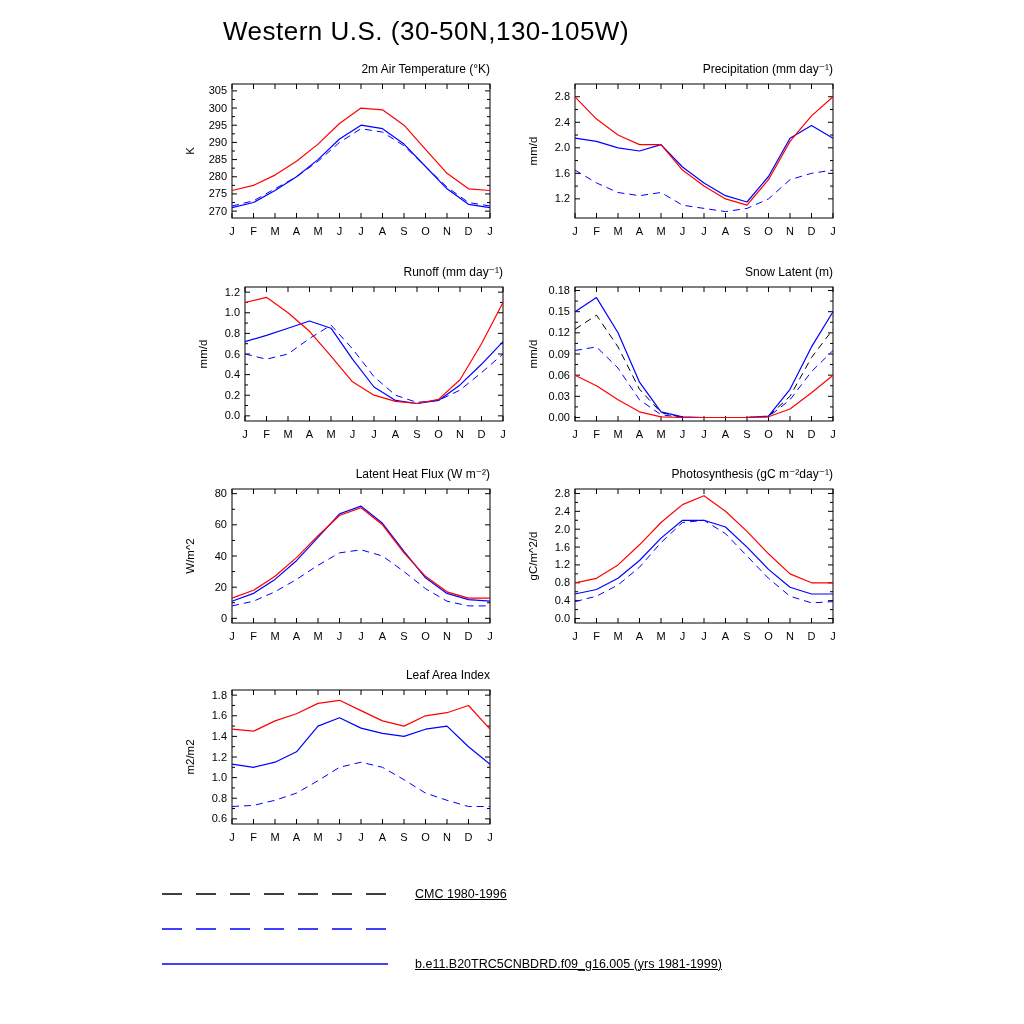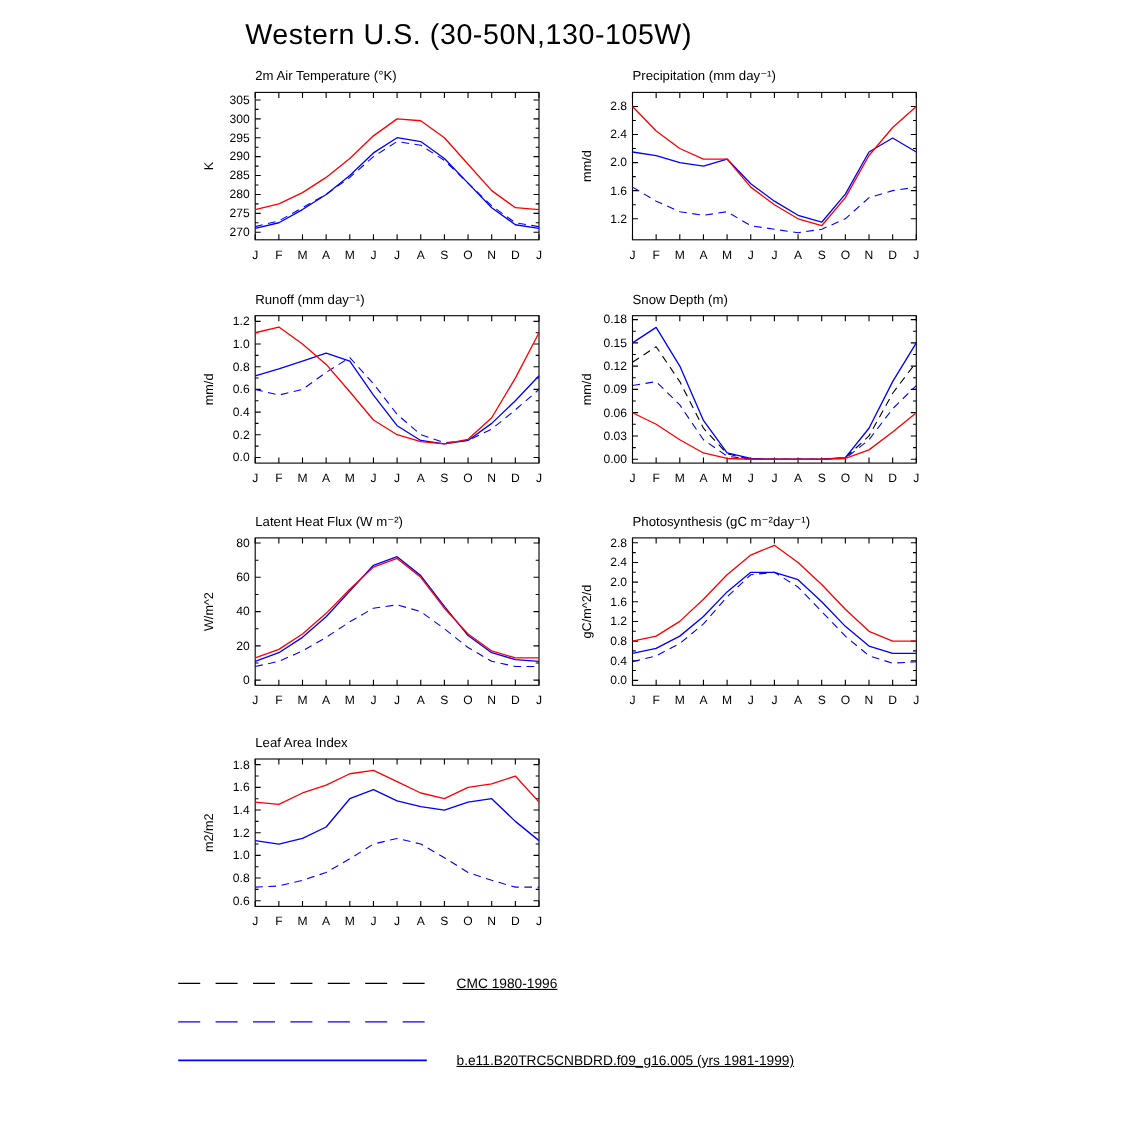--- a/index.html
+++ b/index.html
@@ -2,21 +2,21 @@
 <html><head>
 <meta charset="utf-8">
 <style>
   html,body{margin:0;padding:0;background:#ffffff;}
   body{width:1024px;height:1024px;position:relative;
        font-family:"Liberation Sans","DejaVu Sans",sans-serif;color:#000;}
   .page{position:relative;width:1024px;height:1024px;overflow:hidden;}
   .main-title{position:absolute;top:16px;left:0;width:852px;text-align:center;
               font-size:26px;letter-spacing:0.5px;}
   .chart{position:absolute;width:316px;}
-  .chart-title{margin-left:50px;width:258px;text-align:left;font-size:12px;height:16px;
+  .chart-title{margin-left:50px;width:258px;text-align:right;font-size:12px;height:16px;
                white-space:nowrap;}
   .plot-svg{display:block;}
   svg text{fill:#000;font-family:"Liberation Sans","DejaVu Sans",sans-serif;}
   .legend{position:absolute;left:160px;top:876px;width:840px;text-decoration:underline;}
   .legend-row{height:35px;display:flex;align-items:center;}
   .legend-line{flex:0 0 230px;margin-right:25px;}
   .legend-label{font-size:12.5px;white-space:nowrap;}
 </style>
 </head>
 <body>
@@ -179,21 +179,21 @@
         <line x1="308" y1="140" x2="308" y2="135" stroke="#000"></line>
         <line x1="308" y1="6" x2="308" y2="11" stroke="#000"></line>
         <text x="308" y="157" text-anchor="middle" font-size="11">J</text>
         <text text-anchor="middle" font-size="11.5" transform="translate(12,73) rotate(-90)">mm/d</text>
         <polyline points="50.0,92.1 71.5,104.9 93.0,114.5 114.5,117.7 136.0,114.5 157.5,127.2 179.0,130.4 200.5,133.6 222.0,130.4 243.5,120.9 265.0,101.7 286.5,95.3 308.0,92.1" fill="none" stroke="#0000ff" stroke-width="1" stroke-linejoin="round" stroke-dasharray="7,5"></polyline>
         <polyline points="50.0,60.2 71.5,63.4 93.0,69.8 114.5,73.0 136.0,66.6 157.5,89.0 179.0,104.9 200.5,117.7 222.0,124.0 243.5,98.5 265.0,60.2 286.5,47.5 308.0,60.2" fill="none" stroke="#0000ff" stroke-width="1.2" stroke-linejoin="round"></polyline>
         <polyline points="50.0,18.8 71.5,41.1 93.0,57.0 114.5,66.6 136.0,66.6 157.5,92.1 179.0,108.1 200.5,120.9 222.0,127.2 243.5,101.7 265.0,63.4 286.5,37.9 308.0,18.8" fill="none" stroke="#ff0000" stroke-width="1.2" stroke-linejoin="round"></polyline>
       </svg>
   </div>
 
-  <div class="chart" style="left:182px;top:265px">
+  <div class="chart" style="left:195px;top:265px">
     <div class="chart-title">Runoff (mm day⁻¹)</div>
     <svg class="plot-svg" width="316" height="168" viewBox="0 0 316 168">
         <rect x="50" y="6" width="258" height="134" fill="none" stroke="#000" stroke-width="1"></rect>
         <line x1="50" y1="134.84615384615384" x2="55" y2="134.84615384615384" stroke="#000"></line>
         <line x1="308" y1="134.84615384615384" x2="303" y2="134.84615384615384" stroke="#000"></line>
         <text x="45" y="138.34615384615384" text-anchor="end" font-size="11">0.0</text>
         <line x1="50" y1="114.23076923076923" x2="55" y2="114.23076923076923" stroke="#000"></line>
         <line x1="308" y1="114.23076923076923" x2="303" y2="114.23076923076923" stroke="#000"></line>
         <text x="45" y="117.73076923076923" text-anchor="end" font-size="11">0.2</text>
         <line x1="50" y1="93.61538461538461" x2="55" y2="93.61538461538461" stroke="#000"></line>
@@ -263,21 +263,21 @@
         <line x1="308" y1="6" x2="308" y2="11" stroke="#000"></line>
         <text x="308" y="157" text-anchor="middle" font-size="11">J</text>
         <text text-anchor="middle" font-size="11.5" transform="translate(12,73) rotate(-90)">mm/d</text>
         <polyline points="50.0,73.0 71.5,78.2 93.0,73.0 114.5,57.5 136.0,44.1 157.5,67.8 179.0,95.7 200.5,114.2 222.0,121.4 243.5,119.4 265.0,109.1 286.5,91.6 308.0,73.0" fill="none" stroke="#0000ff" stroke-width="1" stroke-linejoin="round" stroke-dasharray="7,5"></polyline>
         <polyline points="50.0,60.6 71.5,54.4 93.0,47.2 114.5,40.0 136.0,47.2 157.5,78.2 179.0,106.0 200.5,119.4 222.0,122.5 243.5,119.4 265.0,103.9 286.5,83.3 308.0,60.6" fill="none" stroke="#0000ff" stroke-width="1.2" stroke-linejoin="round"></polyline>
         <polyline points="50.0,21.5 71.5,16.3 93.0,31.8 114.5,50.3 136.0,75.1 157.5,100.8 179.0,114.2 200.5,120.4 222.0,122.5 243.5,118.4 265.0,98.8 286.5,62.7 308.0,21.5" fill="none" stroke="#ff0000" stroke-width="1.2" stroke-linejoin="round"></polyline>
       </svg>
   </div>
 
   <div class="chart" style="left:525px;top:265px">
-    <div class="chart-title">Snow Depth (m)</div>
+    <div class="chart-title">Snow Latent (m)</div>
     <svg class="plot-svg" width="316" height="168" viewBox="0 0 316 168">
         <rect x="50" y="6" width="258" height="134" fill="none" stroke="#000" stroke-width="1"></rect>
         <line x1="50" y1="136.47368421052633" x2="55" y2="136.47368421052633" stroke="#000"></line>
         <line x1="308" y1="136.47368421052633" x2="303" y2="136.47368421052633" stroke="#000"></line>
         <text x="45" y="139.97368421052633" text-anchor="end" font-size="11">0.00</text>
         <line x1="50" y1="115.31578947368422" x2="55" y2="115.31578947368422" stroke="#000"></line>
         <line x1="308" y1="115.31578947368422" x2="303" y2="115.31578947368422" stroke="#000"></line>
         <text x="45" y="118.81578947368422" text-anchor="end" font-size="11">0.03</text>
         <line x1="50" y1="94.15789473684211" x2="55" y2="94.15789473684211" stroke="#000"></line>
         <line x1="308" y1="94.15789473684211" x2="303" y2="94.15789473684211" stroke="#000"></line>

